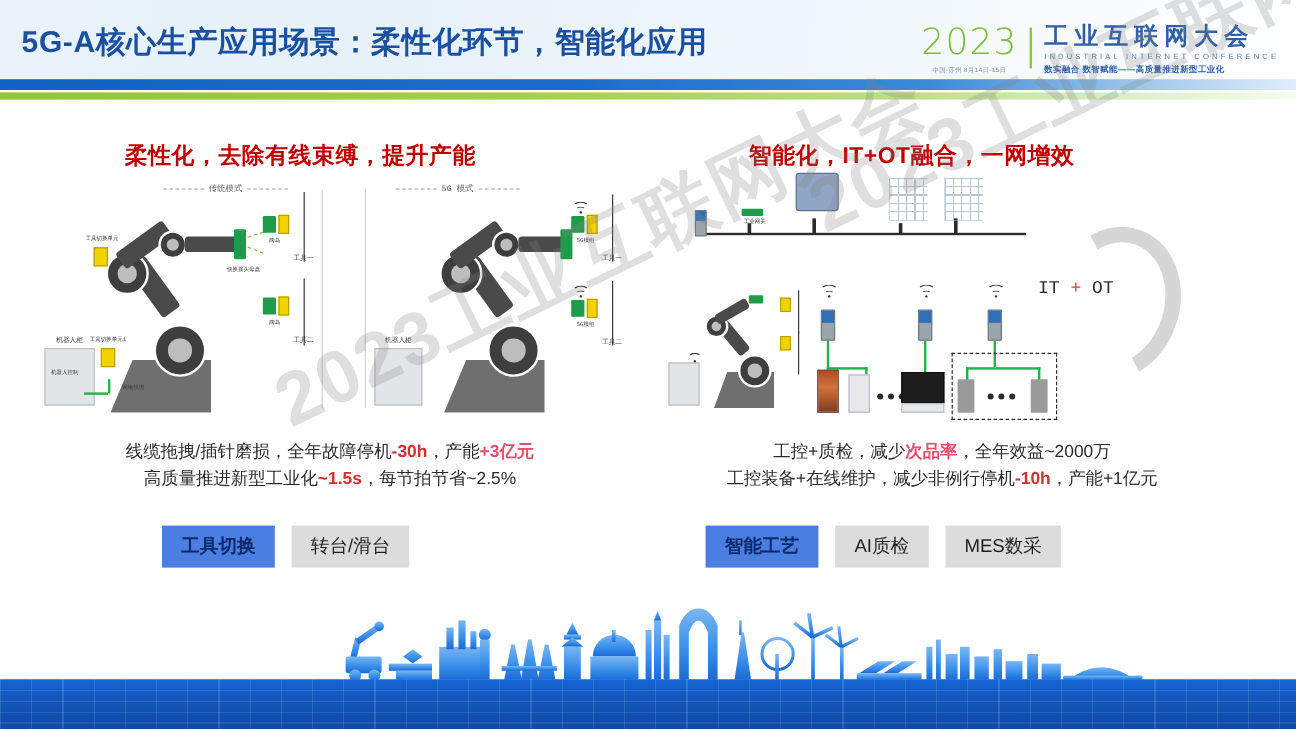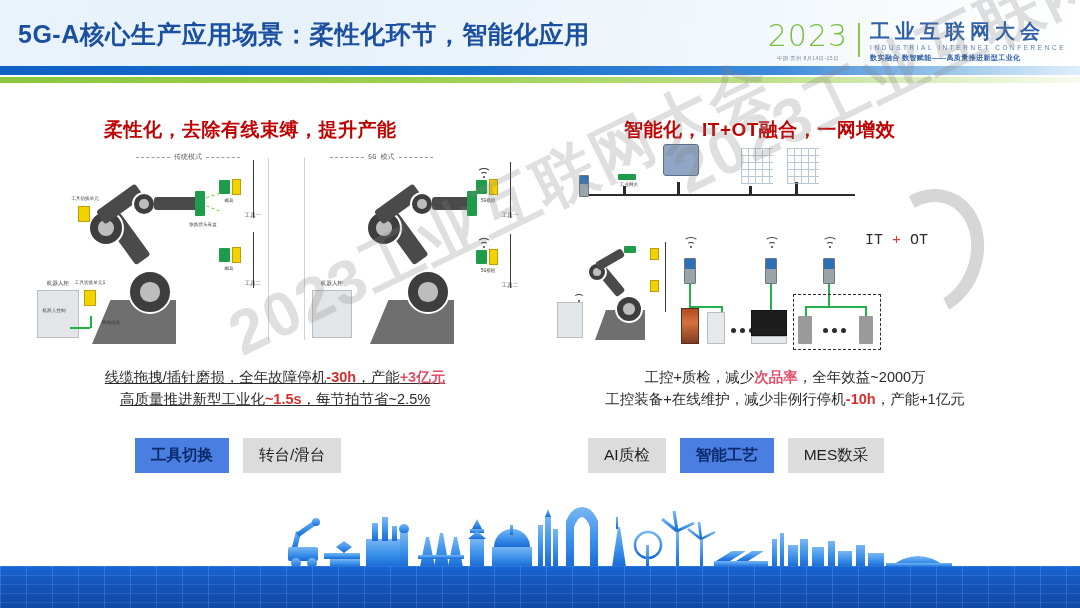--- a/index.html
+++ b/index.html
@@ -247,21 +247,21 @@
     position: absolute; background: #9a9a9a; border-radius: 1px;
   }
 
   
   .caption {
     position: absolute;
     font-size: 14.5px; color: #2b2b2b;
     text-align: center; line-height: 1.55;
     white-space: nowrap;
   }
-  #caption-left  { left: 40px; top: 366px; width: 470px; text-decoration: underline; }
+  #caption-left  { left: 40px; top: 366px; width: 470px; }
   #caption-right { left: 540px; top: 366px; width: 490px; }
   .hl-red  { color: #d32f2f; font-weight: bold; }
   .hl-pink { color: #e0506a; font-weight: bold; }
 
   
   .tagrow { position: absolute; display: flex; gap: 14px; }
   #tags-left  { left: 98px; top: 438px; padding-left: 37px; }
   #tags-right { left: 588px; top: 438px; }
   .tag {
     padding: 7px 16px;
@@ -542,22 +542,22 @@
       <span>工控装备+在线维护，减少非例行停机</span><span class="hl-red">-10h</span><span>，产能+1亿元</span>
     </div>
   </div>
 
   <div class="tagrow" id="tags-left">
     <div class="tag active">工具切换</div>
     <div class="tag">转台/滑台</div>
   </div>
 
   <div class="tagrow" id="tags-right">
+    <div class="tag active">智能工艺</div>
     <div class="tag">AI质检</div>
-    <div class="tag active">智能工艺</div>
     <div class="tag">MES数采</div>
   </div>
 
   <div class="footer">
     <svg width="1080" height="75" viewBox="0 0 1080 75">
       <defs>
         <linearGradient id="sky" x1="0" y1="0" x2="0" y2="1">
           <stop offset="0%" stop-color="#79b6f2"></stop>
           <stop offset="55%" stop-color="#3a90ea"></stop>
           <stop offset="100%" stop-color="#1a6ad4"></stop>

